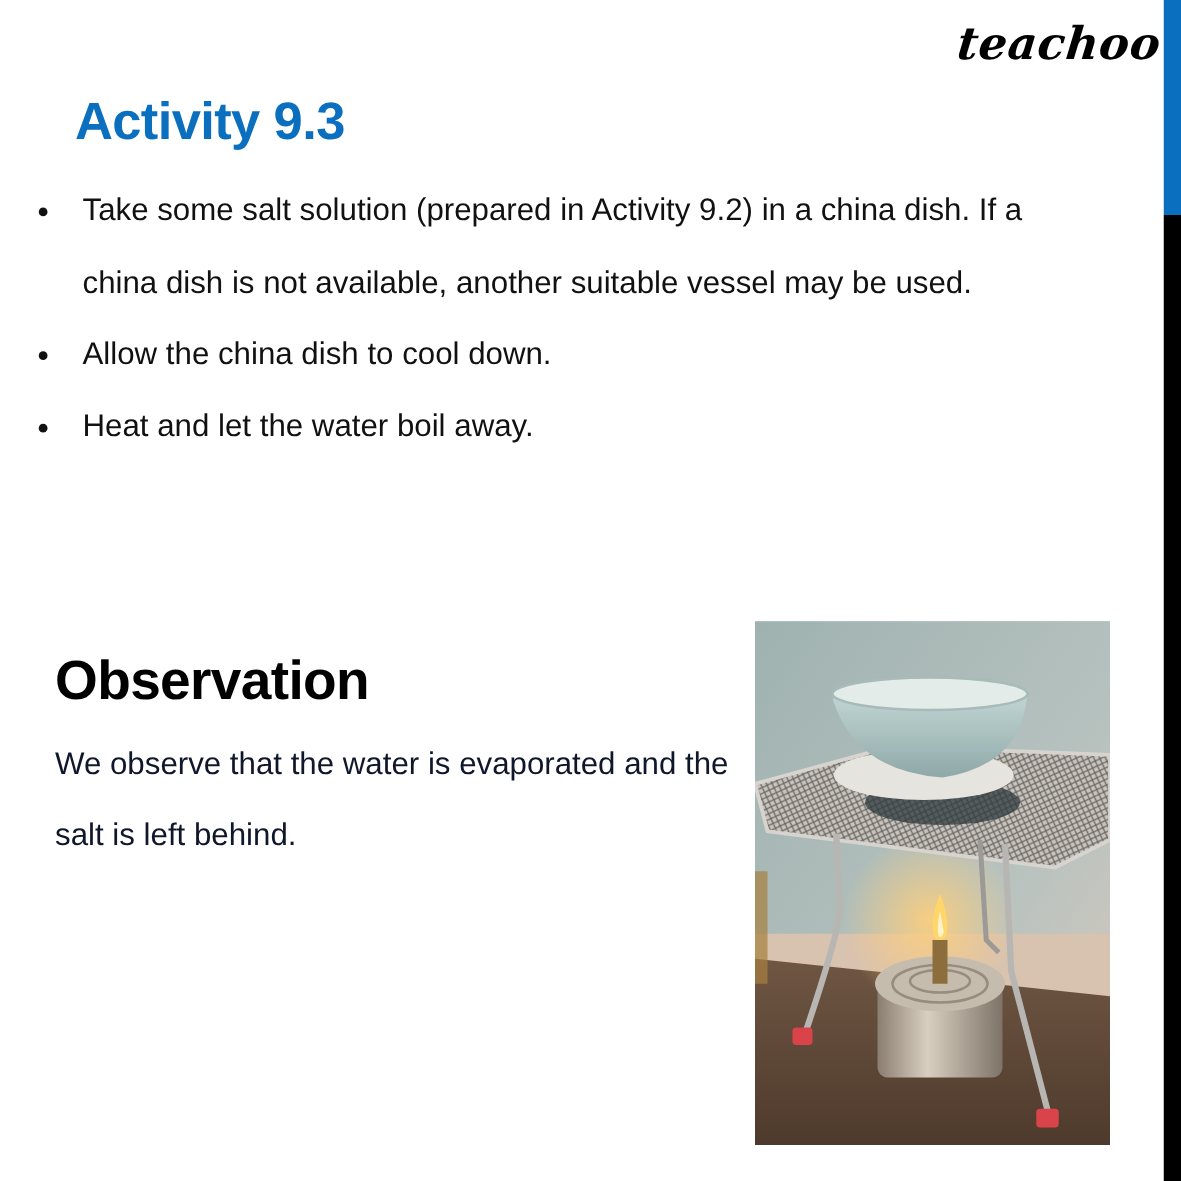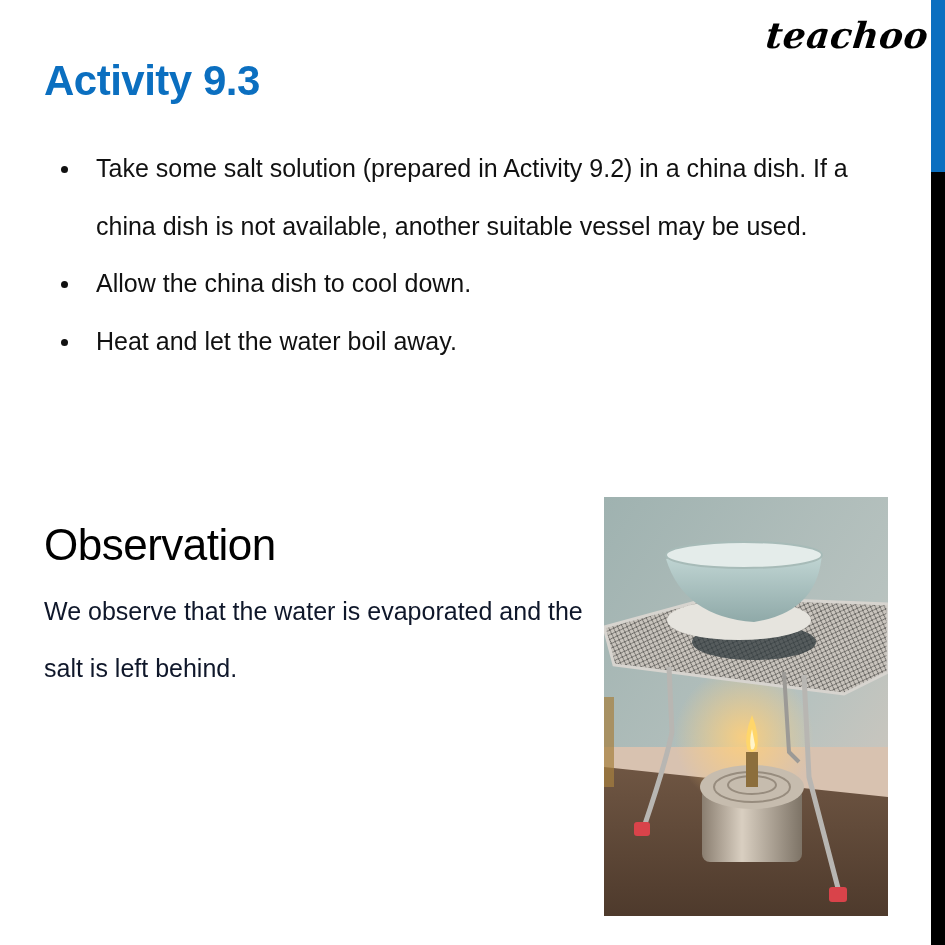--- a/index.html
+++ b/index.html
@@ -17,40 +17,40 @@
       position: absolute; left: 931px; top: 172px; width: 14px; height: 773px;
       background: #000000;
     }
     .brand-logo {
       position: absolute; left: 766px; top: 14px;
       font-family: "DejaVu Serif", serif; font-style: italic; font-weight: bold;
       font-size: 36px; letter-spacing: 0.5px; color: #000;
       transform: skewX(-6deg);
     }
     .title {
-      position: absolute; left: 44px; top: 57px; margin: 0;
+      position: absolute; left: 44px; top: 57px; margin: 16px;
       font-size: 42px; font-weight: bold; color: #0b6fc0;
       letter-spacing: -0.5px;
     }
     .bullets {
-      position: absolute; left: 60px; top: 140px; width: 820px;
+      position: absolute; left: 30px; top: 140px; width: 820px;
       list-style: none; margin: 0; padding: 0;
       font-size: 25px; line-height: 57.5px; color: #111;
     }
     .bullets li { position: relative; padding-left: 36px; }
     .bullets li .dot {
       position: absolute; left: 0; top: 0; width: 20px;
     }
     .bullets li .dot::before {
       content: ""; position: absolute; left: 1px; top: 26px;
       width: 7px; height: 7px; border-radius: 50%; background: #111;
     }
     .obs-heading {
       position: absolute; left: 44px; top: 520px; margin: 0;
-      font-size: 44px; font-weight: normal; color: #000;
+      font-size: 44px; font-weight: bold; color: #000;
       letter-spacing: -0.5px;
     }
     .obs-text {
       position: absolute; left: 44px; top: 583px; width: 545px; margin: 0;
       font-size: 25px; line-height: 57px; color: #0f172a;
     }
     .photo {
       position: absolute; left: 604px; top: 497px; width: 284px; height: 419px;
       overflow: hidden; background: #a9b8b6;
     }

